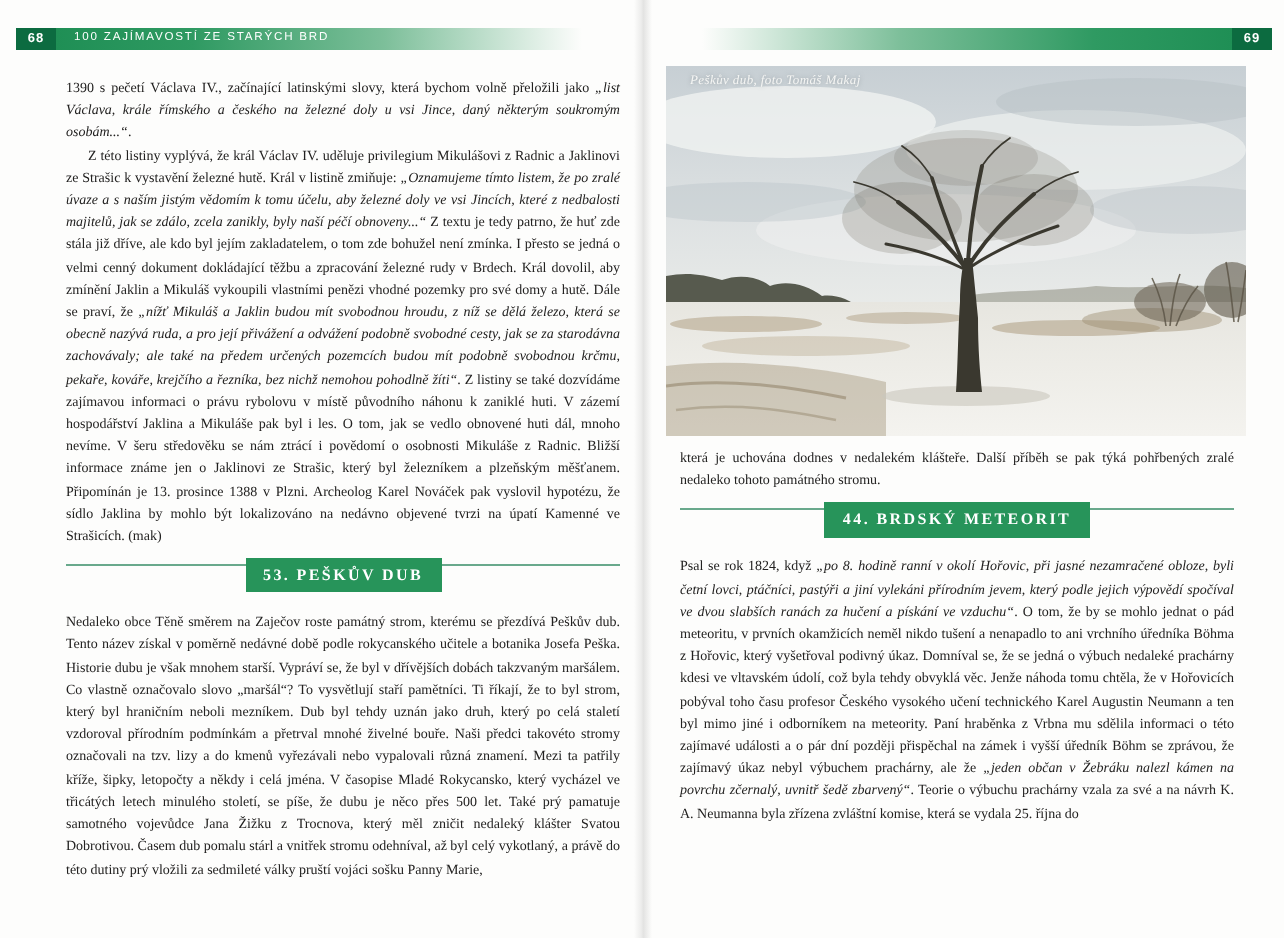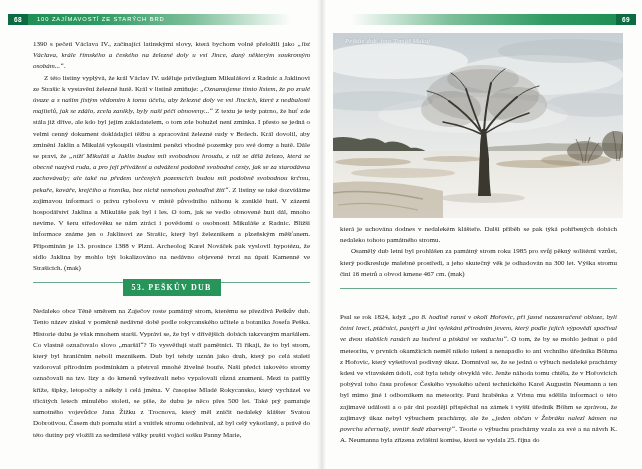--- a/index.html
+++ b/index.html
@@ -162,25 +162,25 @@
           <path d="M252,130 C253,121 254,112 257,104"></path>
           <path d="M255,130 C258,122 261,116 266,110"></path>
           <path d="M284,128 C283,118 282,108 280,98"></path>
           <path d="M286,128 C288,118 289,110 290,102"></path>
         </g>
       </svg>
       <figcaption class="photo-caption">Peškův dub, foto Tomáš Makaj</figcaption>
     </figure>
 
     <div class="text-col text-col-right">
-      <p class="para"><span>která je uchována dodnes v nedalekém klášteře. Další příběh se pak týká pohřbených dobách nedaleko tohoto památného stromu.</span></p>
-      <p class="para indent"><span>Osamělý dub letní byl prohlášen za památný strom roku 1985 pro svůj pěkný solitérní vzrůst, který podkresluje malebné prostředí, a jeho skutečný věk je odhadován na 300 let. Výška stromu činí 16 metrů a obvod kmene 467 cm. (mak)</span></p>
+      <p class="para"><span>která je uchována dodnes v nedalekém klášteře. Další příběh se pak týká pohřbených zralé nedaleko tohoto památného stromu.</span></p>
 
       <div class="section-head">
         <div class="section-rule"></div>
+        <div class="section-box">44. BRDSKÝ METEORIT</div>
       </div>
 
       <p class="para"><span>Psal se rok 1824, když </span><span class="it">„po 8. hodině ranní v okolí Hořovic, při jasné nezamračené obloze, byli četní lovci, ptáčníci, pastýři a jiní vylekáni přírodním jevem, který podle jejich výpovědí spočíval ve dvou slabších ranách za hučení a pískání ve vzduchu“</span><span>. O tom, že by se mohlo jednat o pád meteoritu, v prvních okamžicích neměl nikdo tušení a nenapadlo to ani vrchního úředníka Böhma z Hořovic, který vyšetřoval podivný úkaz. Domníval se, že se jedná o výbuch nedaleké prachárny kdesi ve vltavském údolí, což byla tehdy obvyklá věc. Jenže náhoda tomu chtěla, že v Hořovicích pobýval toho času profesor Českého vysokého učení technického Karel Augustin Neumann a ten byl mimo jiné i odborníkem na meteority. Paní hraběnka z Vrbna mu sdělila informaci o této zajímavé události a o pár dní později přispěchal na zámek i vyšší úředník Böhm se zprávou, že zajímavý úkaz nebyl výbuchem prachárny, ale že </span><span class="it">„jeden občan v Žebráku nalezl kámen na povrchu zčernalý, uvnitř šedě zbarvený“</span><span>. Teorie o výbuchu prachárny vzala za své a na návrh K. A. Neumanna byla zřízena zvláštní komise, která se vydala 25. října do</span></p>
     </div>
   </div>
 
   <div class="gutter"></div>
 </div>
 
 </body></html>

